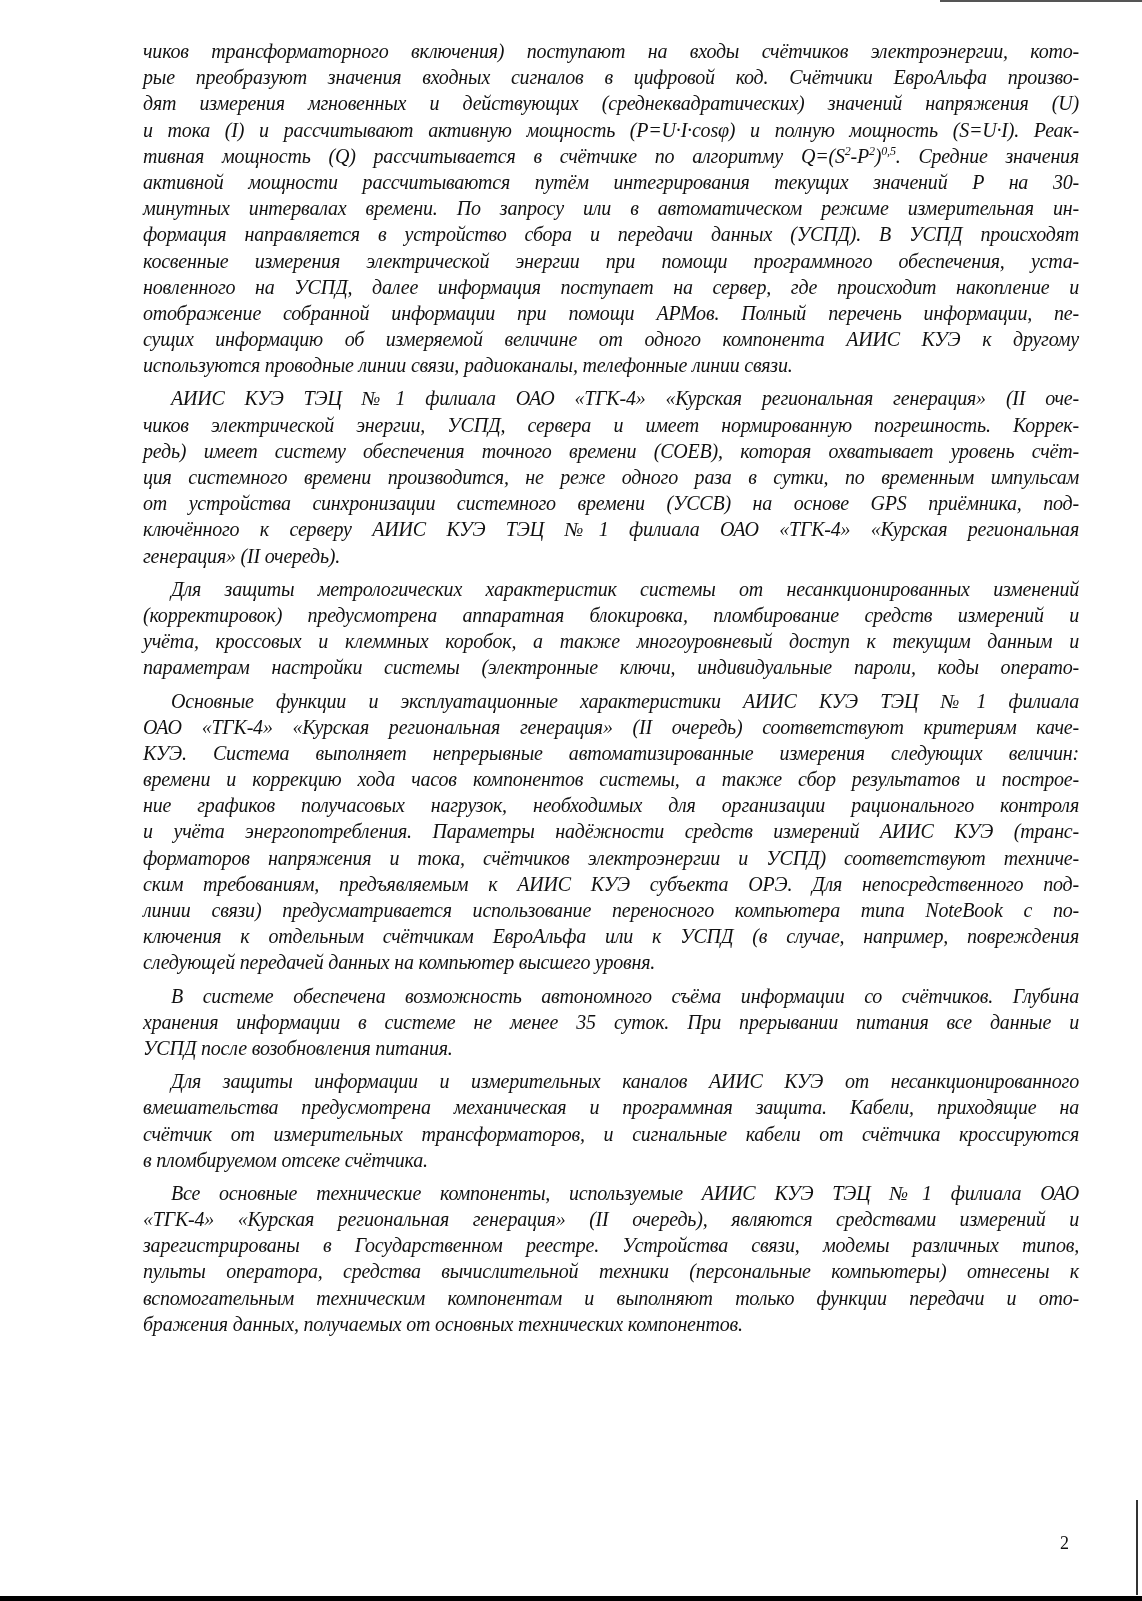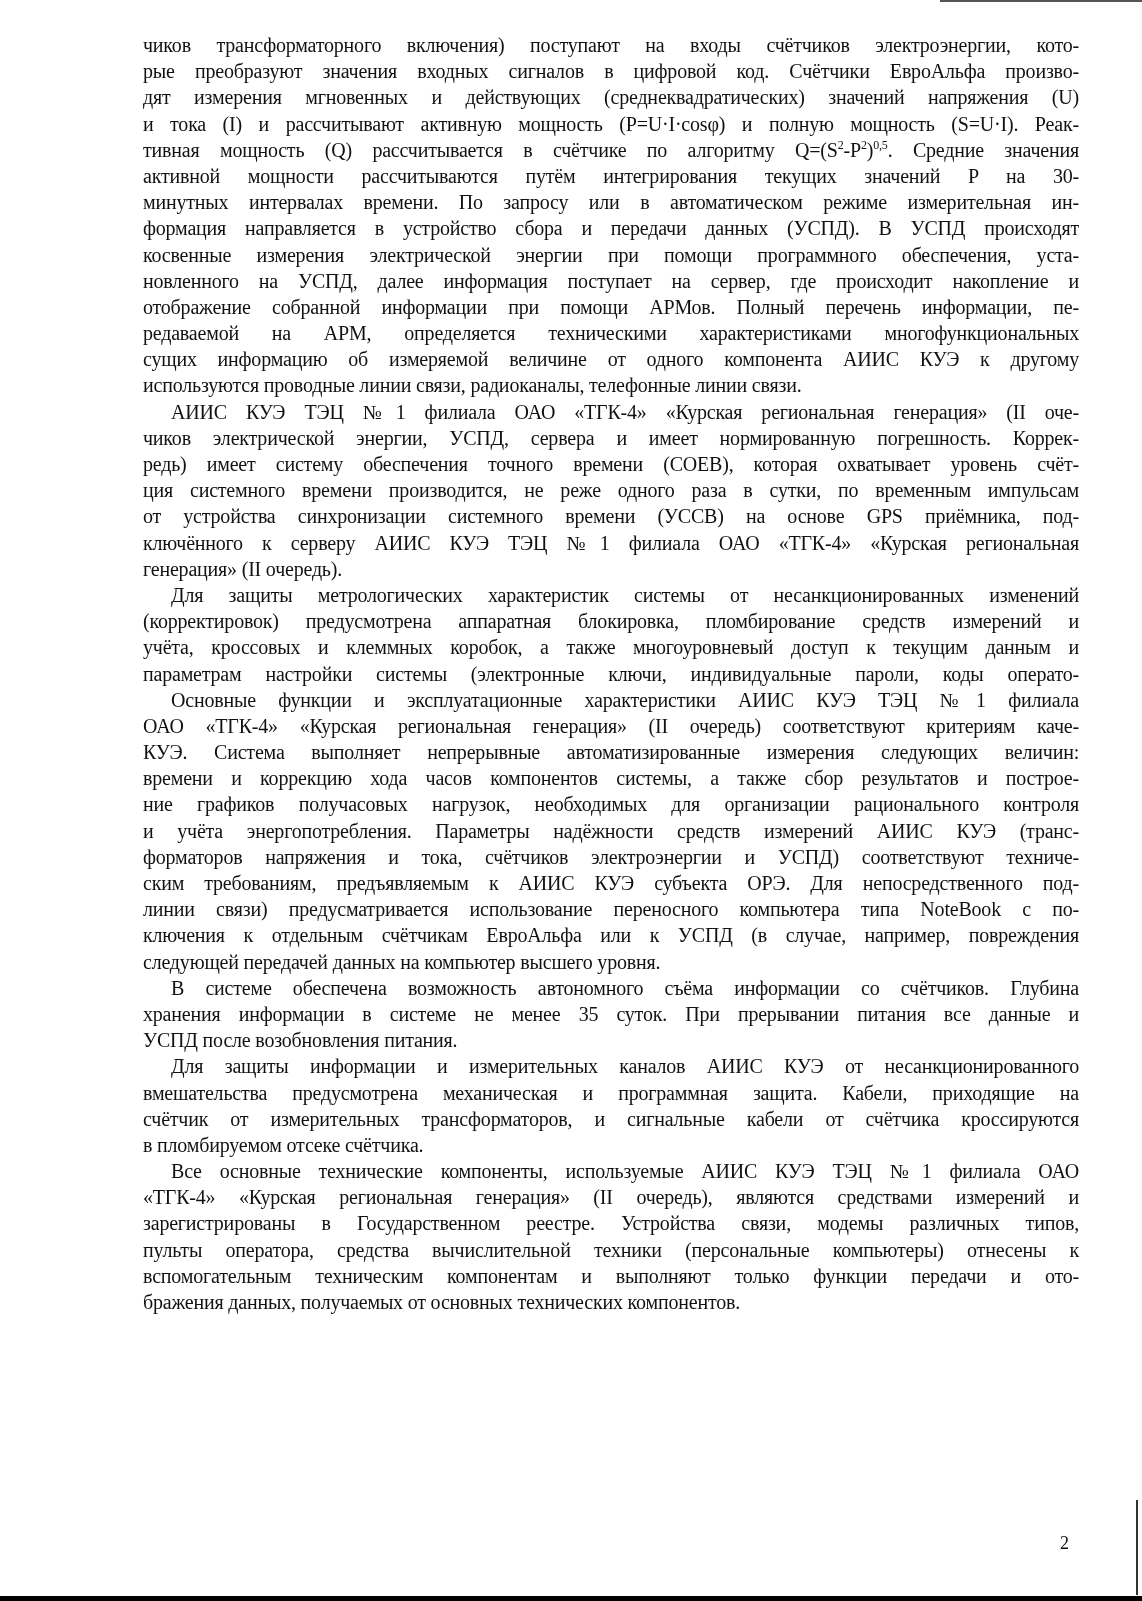--- a/index.html
+++ b/index.html
@@ -3,30 +3,30 @@
 <meta charset="utf-8">
 <style>
   html, body { margin: 0; padding: 0; }
   body {
     width: 1142px; height: 1601px; background: #ffffff; position: relative; overflow: hidden;
     font-family: "Liberation Serif", "DejaVu Serif", serif; color: #111;
   }
   .top-mark { position: absolute; top: 0; left: 940px; width: 202px; height: 2px; background: #555; }
   .right-edge { position: absolute; top: 1500px; right: 4px; width: 2px; height: 95px; background: #333; }
   .bottom-bar { position: absolute; left: 0; bottom: 0; width: 1142px; height: 5px; background: #000; }
-  .page { position: absolute; left: 143px; top: 32px; width: 936px; }
+  .page { position: absolute; left: 143px; top: 38px; width: 936px; font-style: italic; }
   .line {
     display: block; height: 26.2px; line-height: 26.2px; font-size: 20px;
     white-space: nowrap; text-align: justify; text-align-last: justify;
     letter-spacing: -0.2px;
   }
   .line.last { text-align-last: left; }
   .line.indent { padding-left: 28px; }
   .para { display: block; }
-  .para + .para { margin-top: 0px; }
+  .para + .para { margin-top: 7px; }
   sup { font-size: 12px; line-height: 0; vertical-align: 8px; }
   .page-number {
     position: absolute; left: 1060px; top: 1533px; font-size: 18px;
     font-family: "Liberation Serif", serif;
   }
 </style>
 </head>
 <body>
 
 <div class="top-mark"></div>
@@ -40,21 +40,20 @@
     <span class="line">рые преобразуют значения входных сигналов в цифровой код. Счётчики ЕвроАльфа произво-</span>
     <span class="line">дят измерения мгновенных и действующих (среднеквадратических) значений напряжения (U)</span>
     <span class="line">и тока (I) и рассчитывают активную мощность (P=U·I·cosφ) и полную мощность (S=U·I). Реак-</span>
     <span class="line"><span>тивная мощность (Q) рассчитывается в счётчике по алгоритму Q=(S</span><sup>2</sup><span>-P</span><sup>2</sup><span>)</span><sup>0,5</sup><span>. Средние значения</span></span>
     <span class="line">активной мощности рассчитываются путём интегрирования текущих значений P на 30-</span>
     <span class="line">минутных интервалах времени. По запросу или в автоматическом режиме измерительная ин-</span>
     <span class="line">формация направляется в устройство сбора и передачи данных (УСПД). В УСПД происходят</span>
     <span class="line">косвенные измерения электрической энергии при помощи программного обеспечения, уста-</span>
     <span class="line">новленного на УСПД, далее информация поступает на сервер, где происходит накопление и</span>
     <span class="line">отображение собранной информации при помощи АРМов. Полный перечень информации, пе-</span>
-    <span class="line">редаваемой на АРМ, определяется техническими характеристиками многофункциональных</span>
     <span class="line">сущих информацию об измеряемой величине от одного компонента АИИС КУЭ к другому</span>
     <span class="line last">используются проводные линии связи, радиоканалы, телефонные линии связи.</span>
   </div>
 
   <div class="para">
     <span class="line indent">АИИС КУЭ ТЭЦ №1 филиала ОАО «ТГК-4» «Курская региональная генерация» (II оче-</span>
     <span class="line">чиков электрической энергии, УСПД, сервера и имеет нормированную погрешность. Коррек-</span>
     <span class="line">редь) имеет систему обеспечения точного времени (СОЕВ), которая охватывает уровень счёт-</span>
     <span class="line">ция системного времени производится, не реже одного раза в сутки, по временным импульсам</span>
     <span class="line">от устройства синхронизации системного времени (УССВ) на основе GPS приёмника, под-</span>

